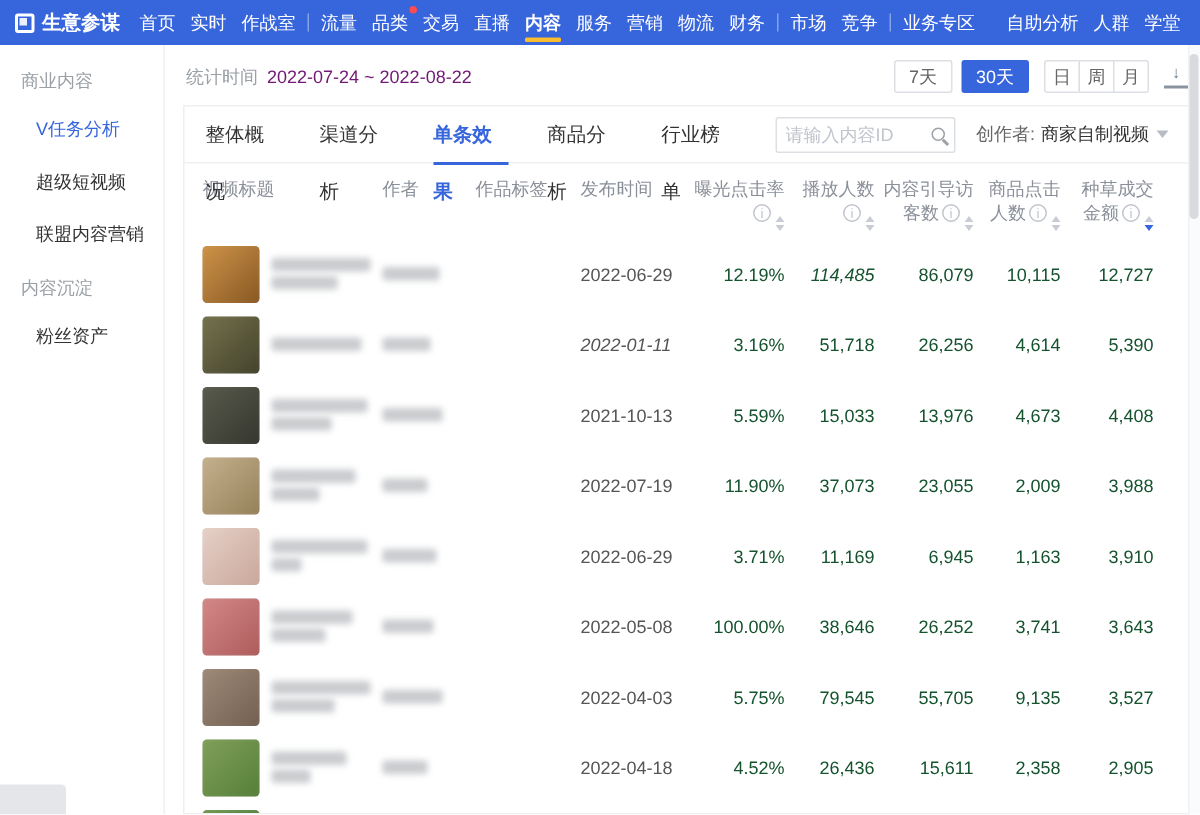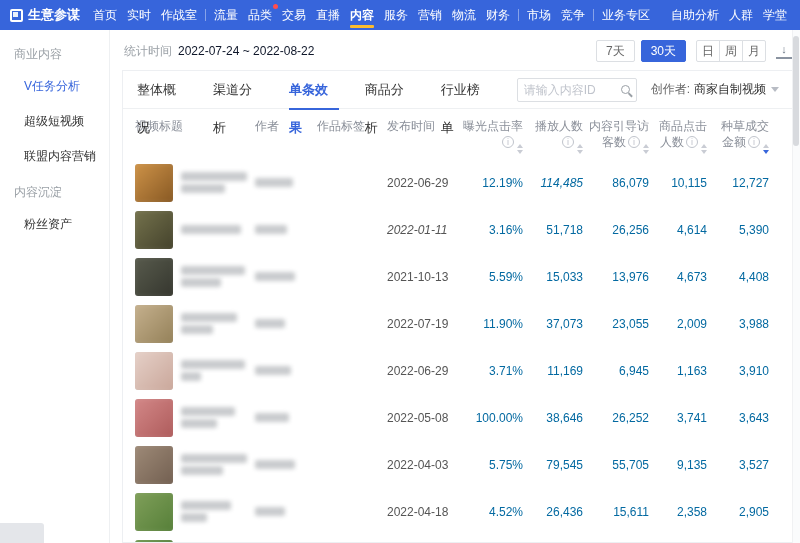--- a/index.html
+++ b/index.html
@@ -16,21 +16,21 @@
 .nav-sep{width:1px;height:12px;background:rgba(255,255,255,.4);margin:0 3px}
 .nav-badge{position:absolute;top:4px;right:-1px;width:5px;height:5px;border-radius:50%;background:#ff4d4f}
 .body-wrap{display:flex;height:513px;position:relative}
 .sidebar{width:110px;border-right:1px solid #eef0f2;padding-top:6px;font-size:12px;position:relative;flex:none;background:#fff}
 .side-header{color:#9aa0a6;padding:10px 0 6px 14px}
 .side-item{color:#333;padding:9px 0 9px 24px;cursor:pointer}
 .side-item.active{color:#3765db}
 .side-widget{position:absolute;left:0;bottom:0;width:44px;height:20px;background:#e4e6ea;border-radius:0 3px 0 0;cursor:pointer}
 .main{flex:1;min-width:0;position:relative;padding:8px 6px 0 12px}
 .toolbar{display:flex;align-items:center;font-size:12px;color:#9aa0a6;padding:2px 2px 8px 2px}
-.stat-value{color:#0f172a;margin-left:6px}
+.stat-value{color:#701a75;margin-left:6px}
 .toolbar-right{margin-left:auto;display:flex;align-items:center}
 button{font-family:inherit;cursor:pointer}
 #range-group{display:flex}
 .range-btn{height:22px;padding:0 9px;border:1px solid #dcdfe3;background:#fff;color:#666;font-size:12px;border-radius:2px;margin-left:6px}
 .range-btn.active{background:#3765db;border-color:#3765db;color:#fff}
 .gran-group{display:flex;margin-left:10px}
 .gran-btn{height:22px;width:24px;border:1px solid #dcdfe3;background:#fff;color:#666;font-size:12px;margin-left:-1px}
 .gran-btn:first-child{border-radius:2px 0 0 2px;margin-left:0}
 .gran-btn:last-child{border-radius:0 2px 2px 0}
 .dl-icon{width:16px;height:15px;margin-left:10px;color:#6b7785;cursor:pointer;font-size:11px;line-height:11px;text-align:center;border-bottom:2px solid #8a93a0}
@@ -54,21 +54,21 @@
 .th.r{text-align:right}
 .info{display:inline-block;width:12px;height:12px;border:1px solid #c0c4cc;border-radius:50%;font-size:9px;line-height:10px;text-align:center;color:#c0c4cc;margin-left:2px;vertical-align:1px}
 .sort{display:inline-flex;flex-direction:column;margin-left:3px;vertical-align:-2px}
 .tri{width:0;height:0;border-left:3.5px solid transparent;border-right:3.5px solid transparent}
 .tri.up{border-bottom:4px solid #c9ccd4;margin-bottom:2px}
 .tri.down{border-top:4px solid #c9ccd4}
 .tri.down.act{border-top-color:#3765db}
 .tbody{overflow:hidden}
 .trow{display:flex;align-items:center;height:47px;padding:0 12px;font-size:12px;color:#555;cursor:pointer}
 .td{flex:none;padding-right:6px}
-.td.r{text-align:right;color:#0369a1}
+.td.r{text-align:right;color:#14532d}
 .title-cell{display:flex;align-items:center}
 .thumb{width:38px;height:38px;border-radius:3px;overflow:hidden;margin-right:8px;flex:none;background:#ddd}
 .thumb-img{width:100%;height:100%;filter:blur(3px);transform:scale(1.35)}
 .blur-line{height:9px;background:#c9cbce;border-radius:2px;filter:blur(2px);margin:3px 0}
 .v-scroll{position:absolute;right:0;top:0;bottom:0;width:8px;background:#fafbfc;border-left:1px solid #f0f1f3}
 .v-thumb{position:absolute;right:1px;top:6px;width:6px;height:110px;background:#d8dade;border-radius:3px}
 </style>
 </head>
 <body>
 

